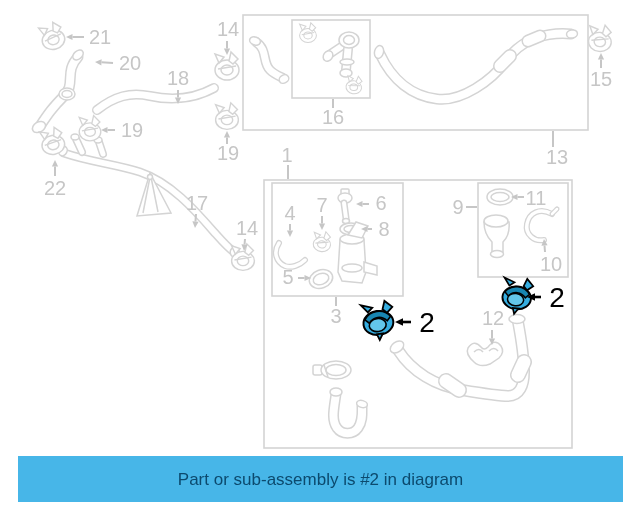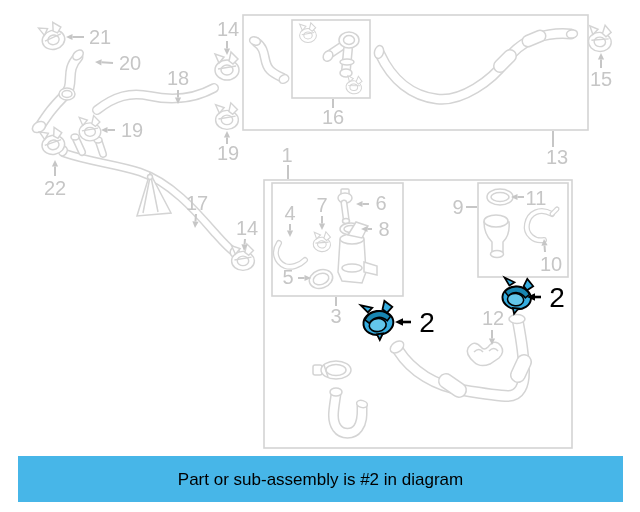--- a/index.html
+++ b/index.html
@@ -307,15 +307,15 @@
         <text x="427" y="322" fill="#000000" font-size="28" text-anchor="middle" dominant-baseline="central">2</text>
       </g>
       <g>
         <line x1="541" y1="297" x2="535" y2="297" stroke="#000000" stroke-width="2.6"></line>
         <polygon points="527,297 535,293.16 535,300.84" fill="#000000"></polygon>
         <text x="557" y="297" fill="#000000" font-size="28" text-anchor="middle" dominant-baseline="central">2</text>
       </g>
     </g>
 </svg>
 
-<div class="banner" style="background: rgb(71, 182, 232); color: #000000; gap: 32px;">
+<div class="banner" style="background: rgb(71, 182, 232); color: #0c4a6e; gap: 32px;">
   <div>Part or sub-assembly is #2 in diagram</div>
 </div>
 
 </body></html>

